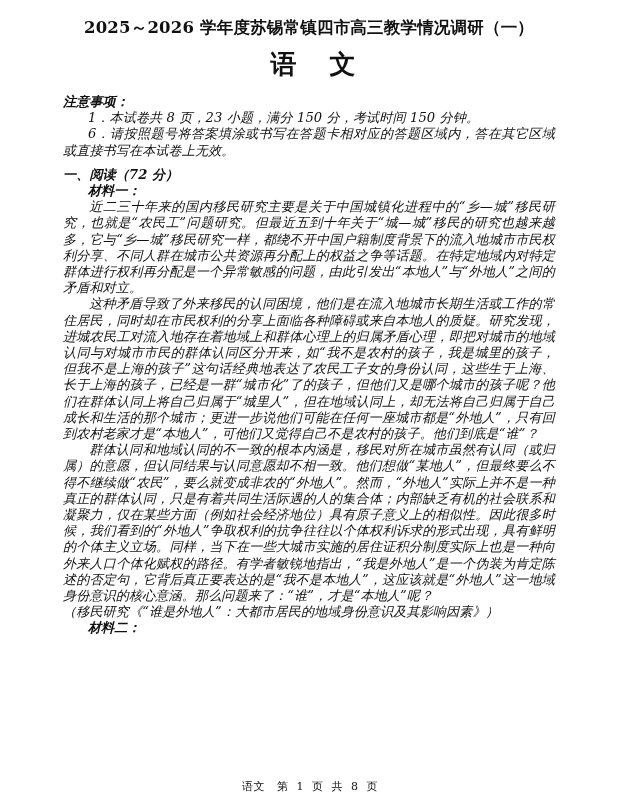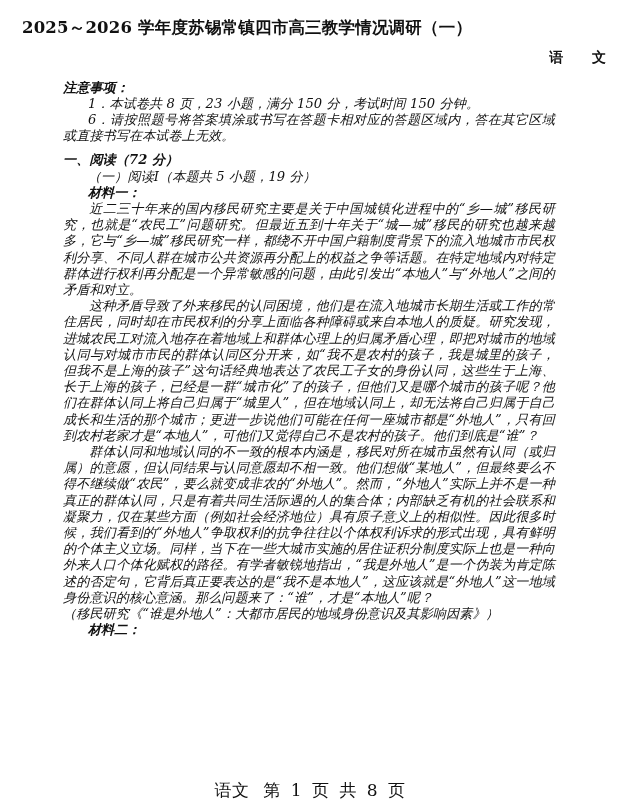--- a/index.html
+++ b/index.html
@@ -19,31 +19,31 @@
   .page {
     position: relative;
     width: 618px;
     height: 805px;
     box-sizing: border-box;
     padding: 0;
   }
 
   
   .doc-title {
-    text-align: left;
+    text-align: center;
     font-size: 16.5px;
     font-weight: bold;
     letter-spacing: 0.2px;
     margin: 18px 0 0 0;
-    padding: 0 22px;
+    padding: 0 14px;
     line-height: 1.2;
   }
   .doc-subject {
-    text-align: right;
-    font-size: 14px;
+    text-align: center;
+    font-size: 26px;
     font-weight: bold;
     letter-spacing: 12px;
     margin: 11px 0 0 8px;
     padding-left: 12px;
     line-height: 1.2;
   }
 
   
   .content {
     margin: 0;
@@ -80,21 +80,21 @@
     text-indent: 1.9em;
   }
 
   
   .footer {
     position: absolute;
     left: 4px;
     right: 0;
     top: 761px;
     text-align: center;
-    font-size: 17px;
+    font-size: 11px;
     letter-spacing: 0.5px;
   }
   .footer .fnum { margin: 0 2px; }
 </style>
 </head>
 <body>
 
 <div class="page">
 
   <div class="doc-title">2025～2026 学年度苏锡常镇四市高三教学情况调研（一）</div>
@@ -102,21 +102,20 @@
 
   <div class="content">
 
     <p class="notice-head">注意事项：</p>
     <p class="indent1">1．本试卷共 8 页，23 小题，满分 150 分，考试时间 150 分钟。</p>
     <p class="indent1">6．请按照题号将答案填涂或书写在答题卡相对应的答题区域内，答在其它区域或直接书写在本试卷上无效。</p>
 
     <div class="spacer-md"></div>
 
     <p class="section-head">一、阅读（72 分）</p>
-    <p class="indent1">（一）阅读Ⅰ（本题共 5 小题，19 分）</p>
 
     <p class="material-label">材料一：</p>
     <p class="indent2">近二三十年来的国内移民研究主要是关于中国城镇化进程中的“乡—城”移民研究，也就是“农民工”问题研究。但最近五到十年关于“城—城”移民的研究也越来越多，它与“乡—城”移民研究一样，都绕不开中国户籍制度背景下的流入地城市市民权利分享、不同人群在城市公共资源再分配上的权益之争等话题。在特定地域内对特定群体进行权利再分配是一个异常敏感的问题，由此引发出“本地人”与“外地人”之间的矛盾和对立。</p>
     <p class="indent2">这种矛盾导致了外来移民的认同困境，他们是在流入地城市长期生活或工作的常住居民，同时却在市民权利的分享上面临各种障碍或来自本地人的质疑。研究发现，进城农民工对流入地存在着地域上和群体心理上的归属矛盾心理，即把对城市的地域认同与对城市市民的群体认同区分开来，如“我不是农村的孩子，我是城里的孩子，但我不是上海的孩子”这句话经典地表达了农民工子女的身份认同，这些生于上海、长于上海的孩子，已经是一群“城市化”了的孩子，但他们又是哪个城市的孩子呢？他们在群体认同上将自己归属于“城里人”，但在地域认同上，却无法将自己归属于自己成长和生活的那个城市；更进一步说他们可能在任何一座城市都是“外地人”，只有回到农村老家才是“本地人”，可他们又觉得自己不是农村的孩子。他们到底是“谁”？</p>
     <p class="indent2">群体认同和地域认同的不一致的根本内涵是，移民对所在城市虽然有认同（或归属）的意愿，但认同结果与认同意愿却不相一致。他们想做“某地人”，但最终要么不得不继续做“农民”，要么就变成非农的“外地人”。然而，“外地人”实际上并不是一种真正的群体认同，只是有着共同生活际遇的人的集合体；内部缺乏有机的社会联系和凝聚力，仅在某些方面（例如社会经济地位）具有原子意义上的相似性。因此很多时候，我们看到的“外地人”争取权利的抗争往往以个体权利诉求的形式出现，具有鲜明的个体主义立场。同样，当下在一些大城市实施的居住证积分制度实际上也是一种向外来人口个体化赋权的路径。有学者敏锐地指出，“我是外地人”是一个伪装为肯定陈述的否定句，它背后真正要表达的是“我不是本地人”，这应该就是“外地人”这一地域身份意识的核心意涵。那么问题来了：“谁”，才是“本地人”呢？</p>
     <p class="cite-line">（移民研究《“谁是外地人”：大都市居民的地域身份意识及其影响因素》）</p>
 
     <p class="material-label">材料二：</p>
 
   </div>

